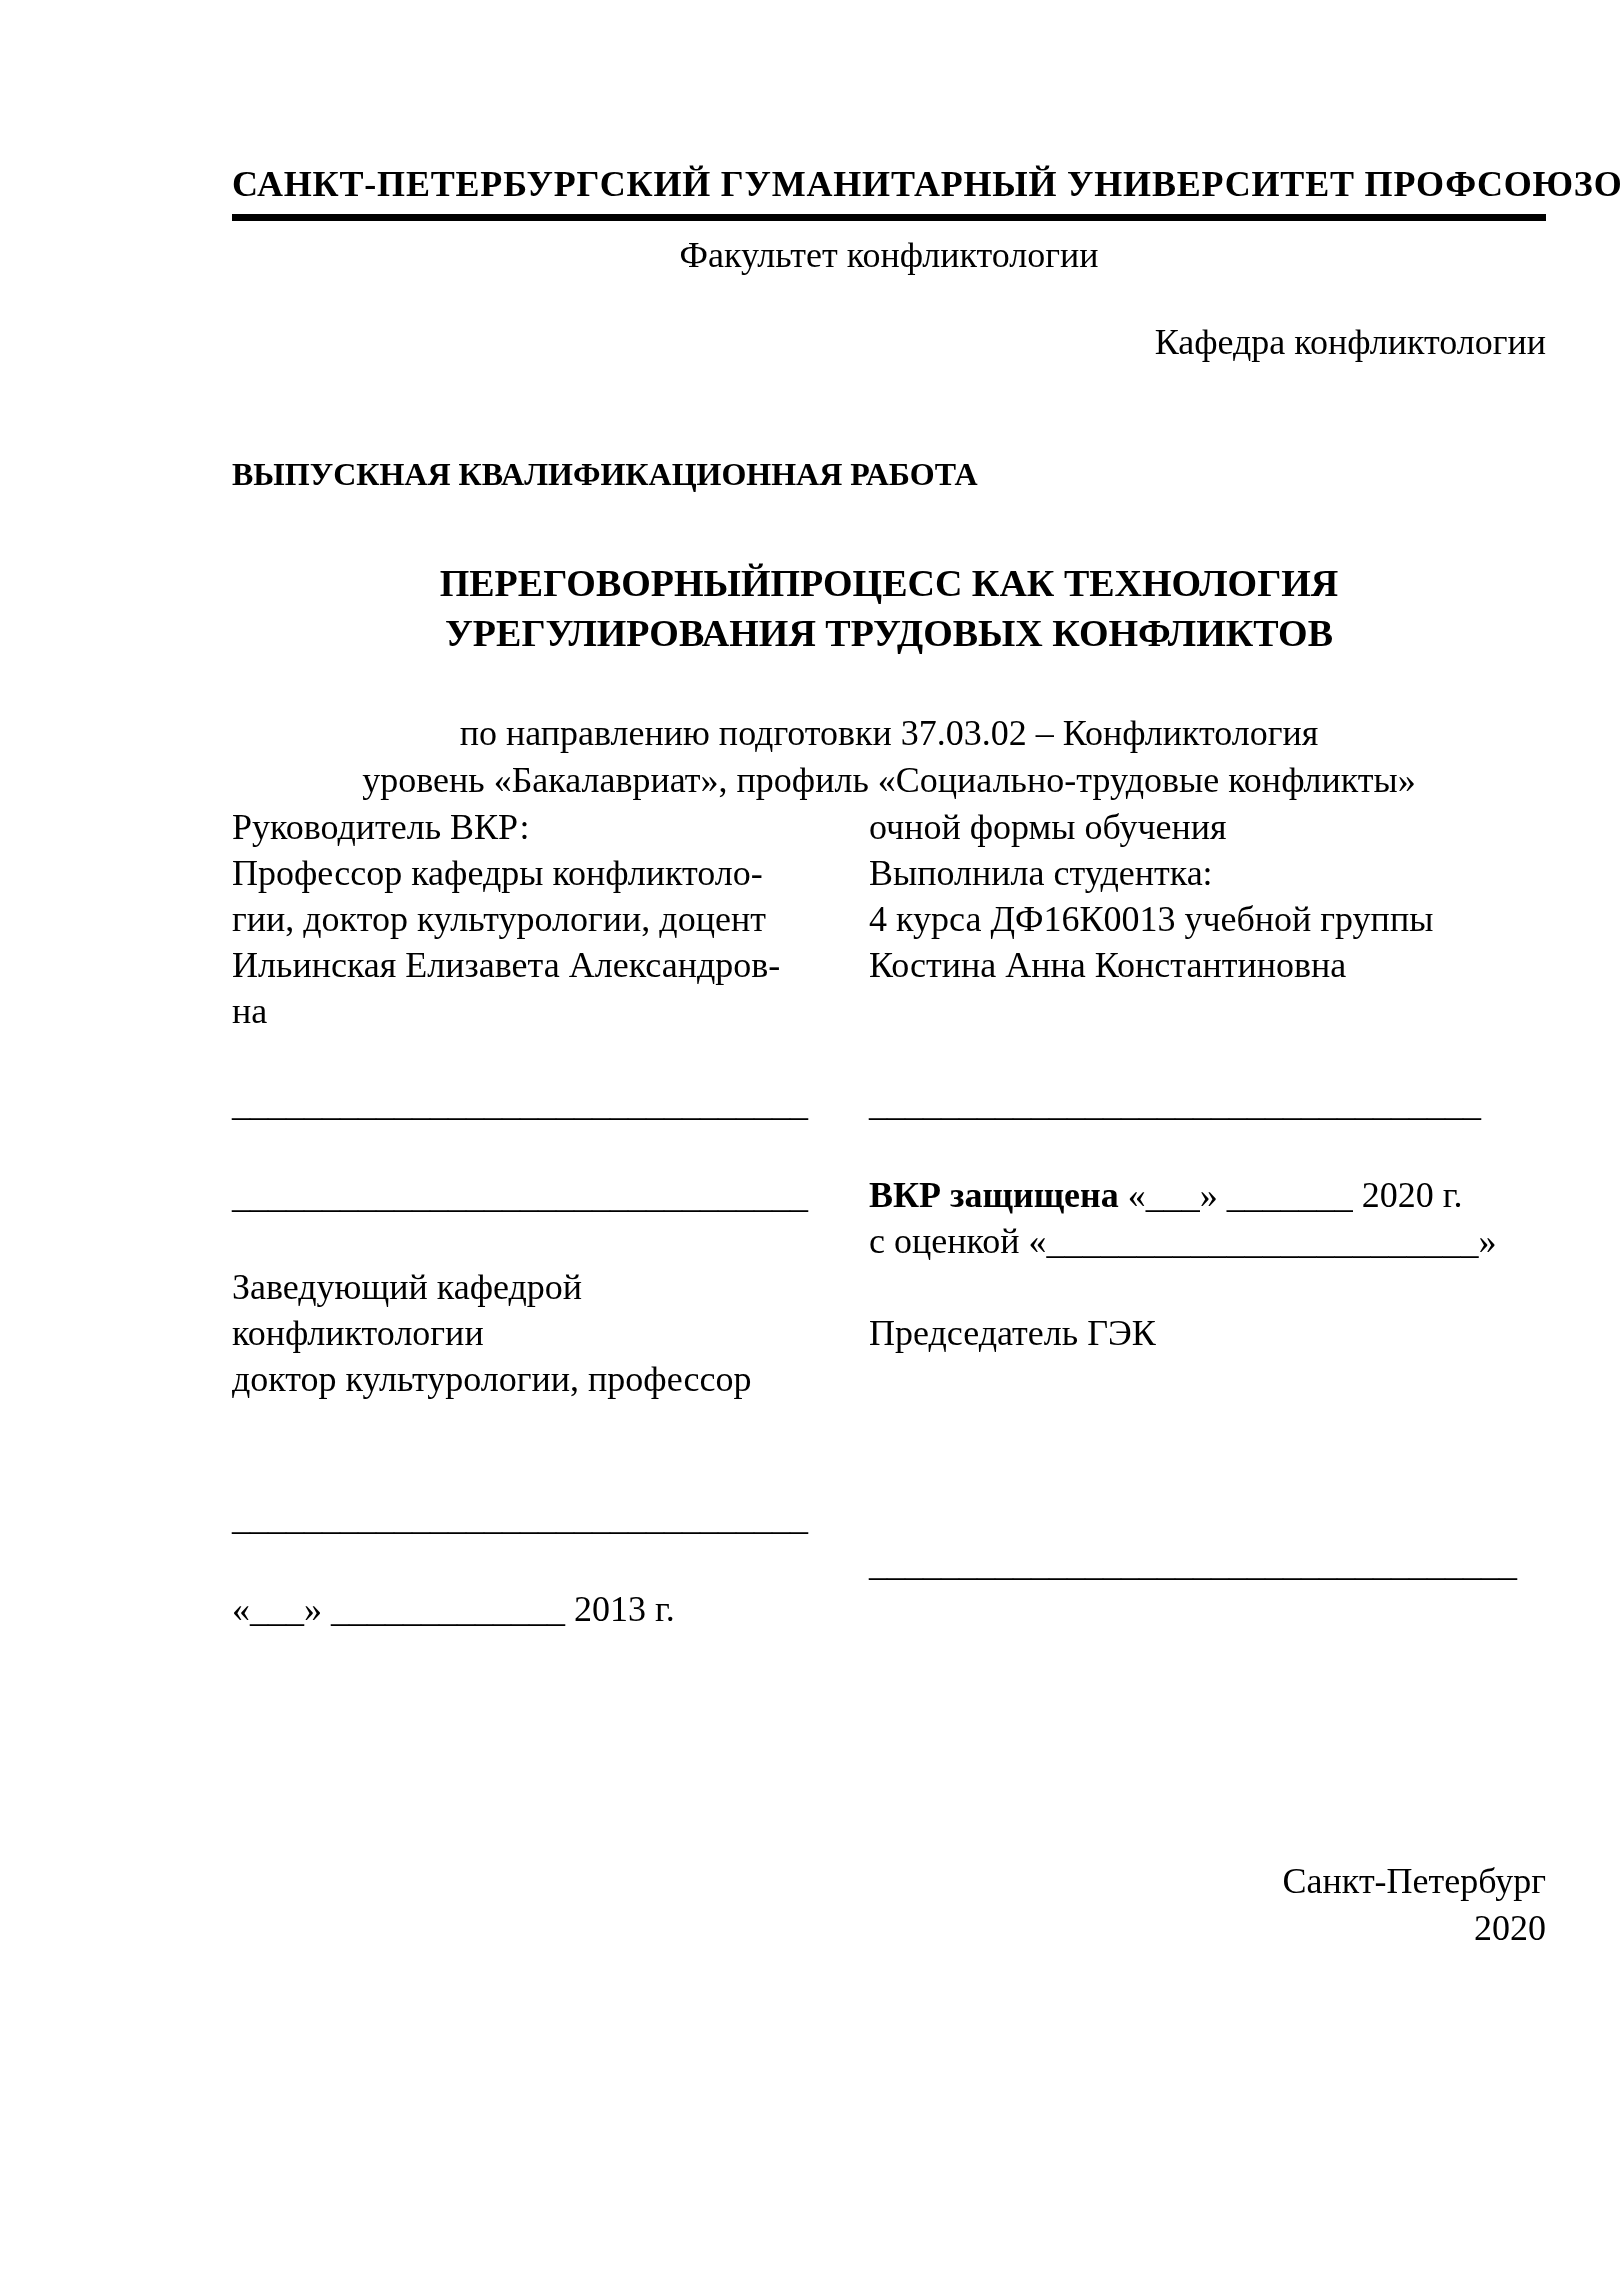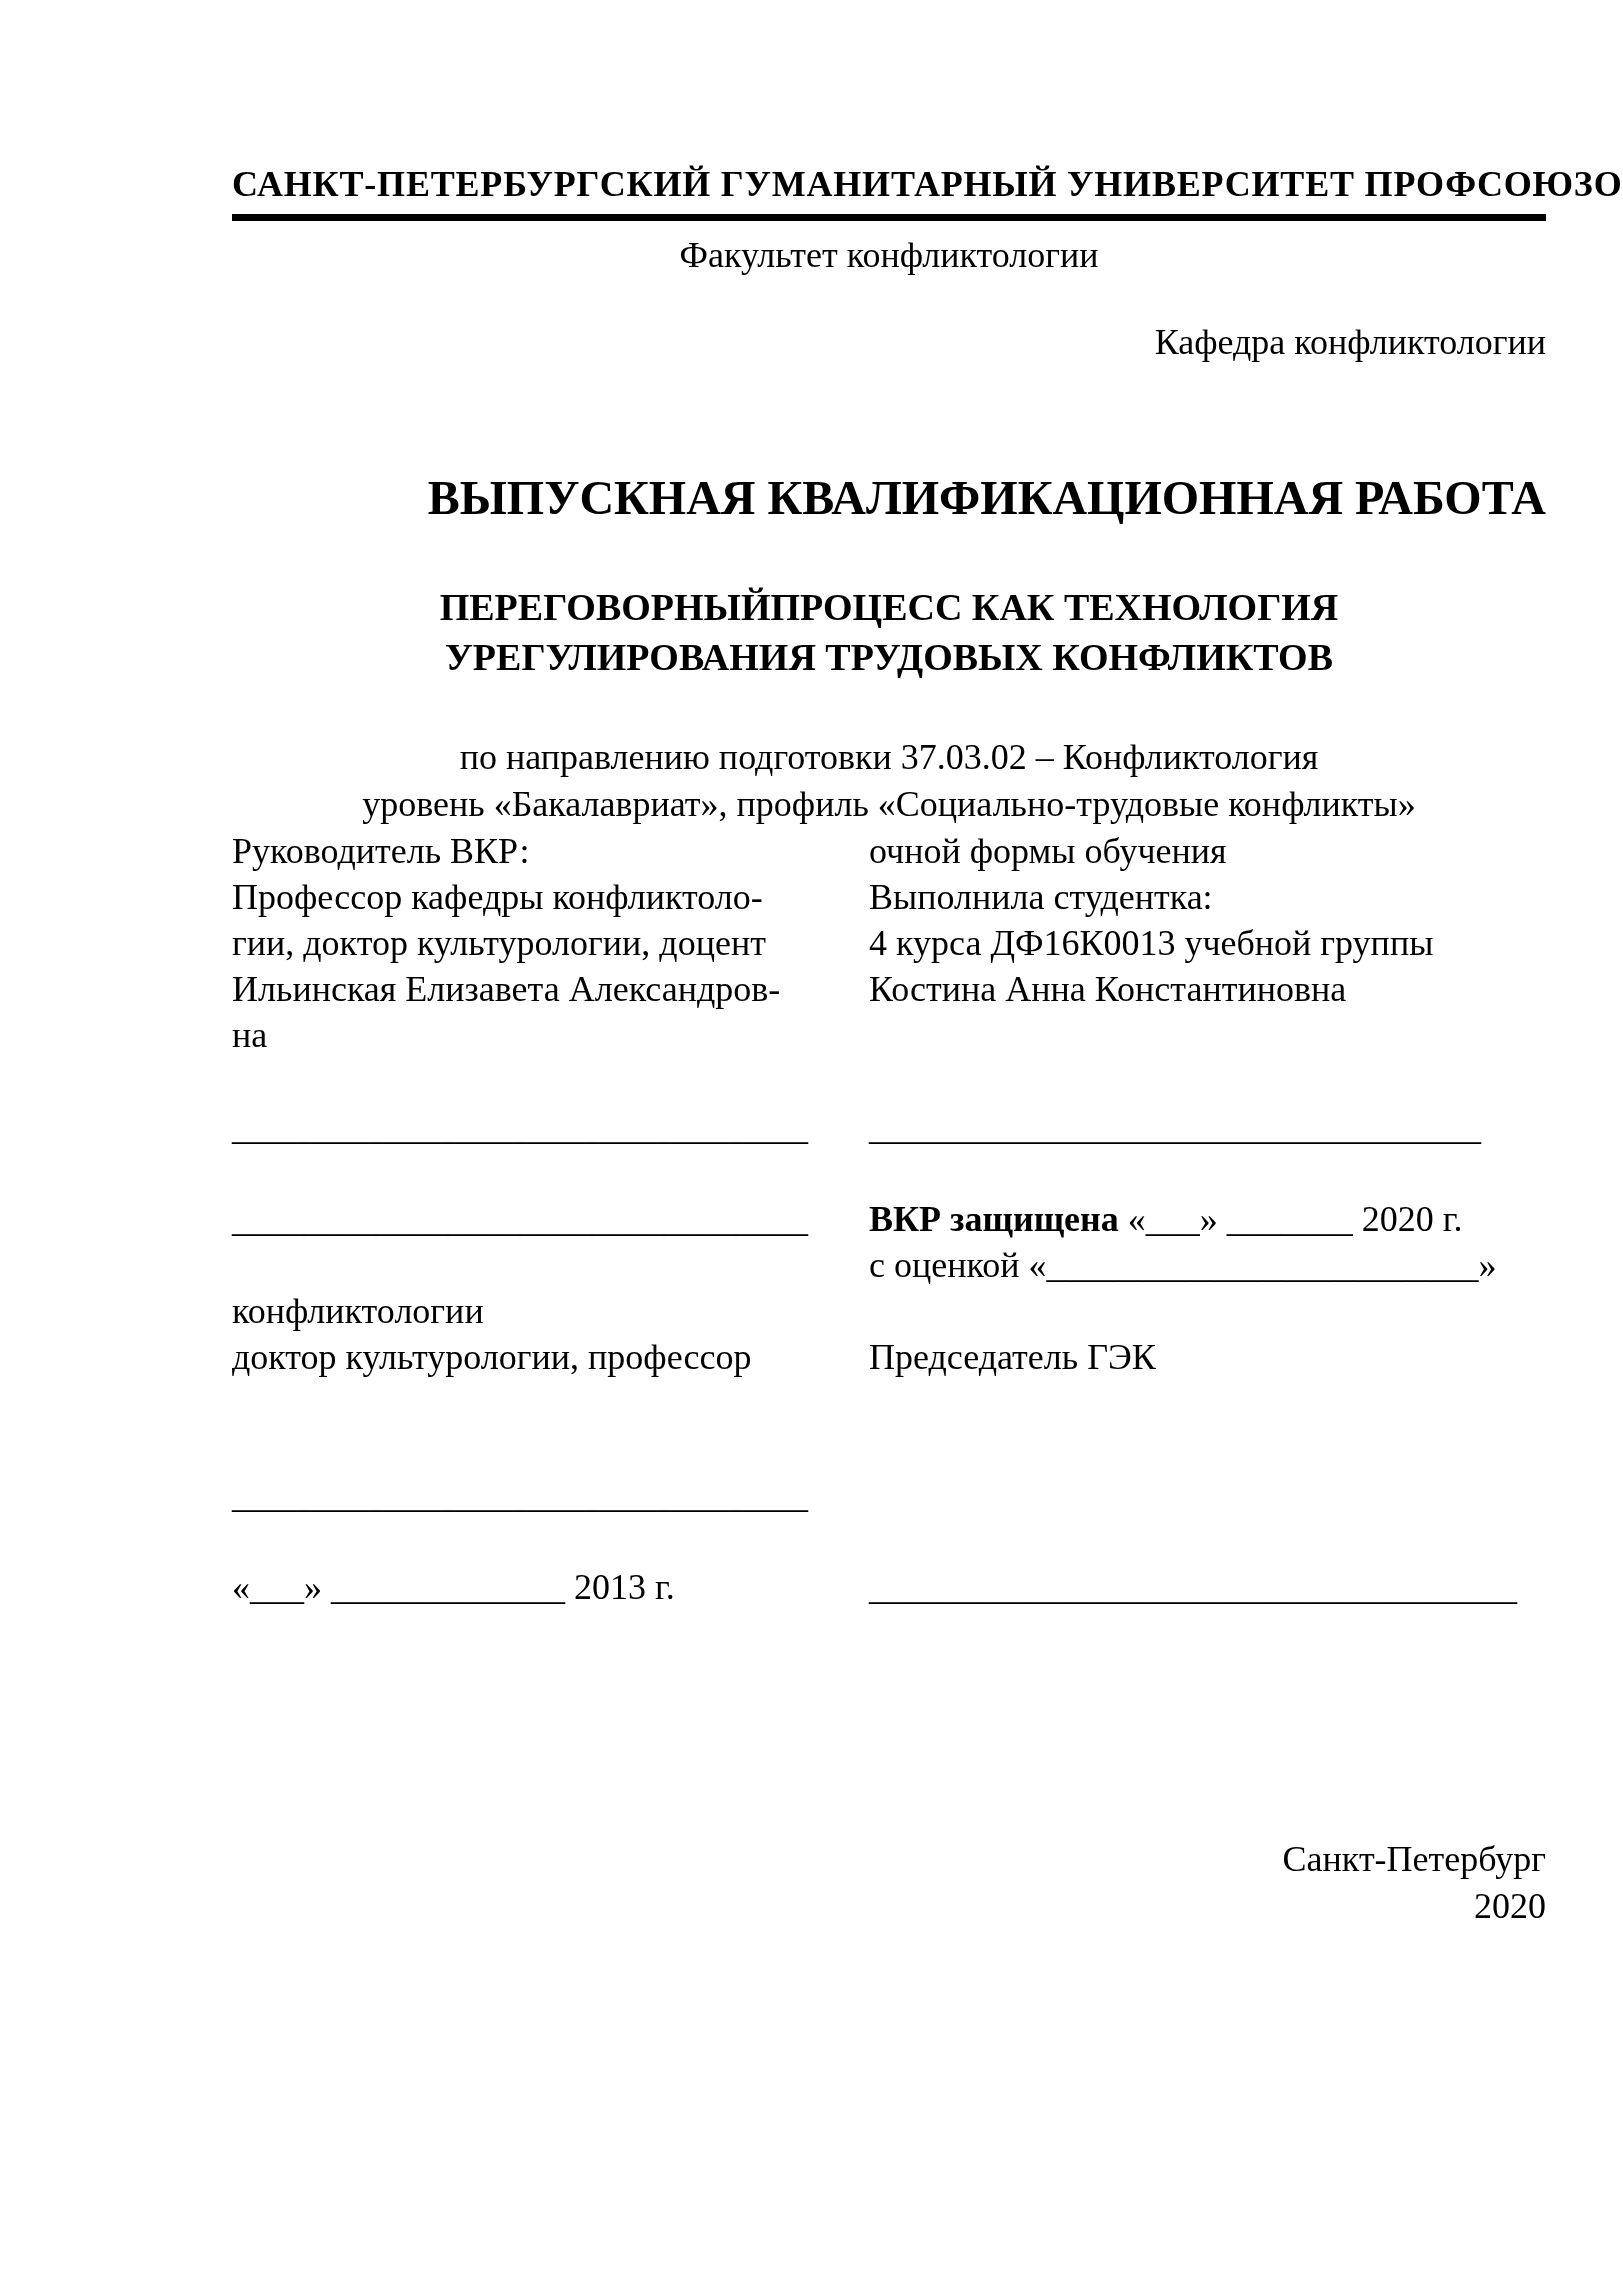--- a/index.html
+++ b/index.html
@@ -38,25 +38,25 @@
     margin-top: 11px;
     line-height: 46px;
     text-align: center;
   }
   .department-line {
     margin-top: 41px;
     line-height: 46px;
     text-align: right;
   }
   .work-type {
-    margin-top: 108px;
+    margin-top: 84px;
     font-weight: bold;
-    font-size: 48px;
+    font-size: 32px;
     line-height: 50px;
-    text-align: right;
+    text-align: left;
     white-space: nowrap;
   }
   .thesis-title {
     margin-top: 59px;
     font-weight: bold;
     font-size: 38px;
     line-height: 50px;
     text-align: center;
     white-space: nowrap;
   }
@@ -115,20 +115,21 @@
       <div class="row">Руководитель ВКР:</div>
       <div class="row">Профессор кафедры конфликтоло-</div>
       <div class="row">гии, доктор культурологии, доцент</div>
       <div class="row">Ильинская Елизавета Александров-</div>
       <div class="row">на</div>
       <div class="row"></div>
       <div class="row">________________________________</div>
       <div class="row"></div>
       <div class="row">________________________________</div>
       <div class="row"></div>
+      <div class="row">Заведующий кафедрой</div>
       <div class="row">конфликтологии</div>
       <div class="row">доктор культурологии, профессор</div>
       <div class="row"></div>
       <div class="row"></div>
       <div class="row">________________________________</div>
       <div class="row"></div>
       <div class="row">«___» _____________ 2013 г.</div>
     </div>
 
     <div class="col-right">

